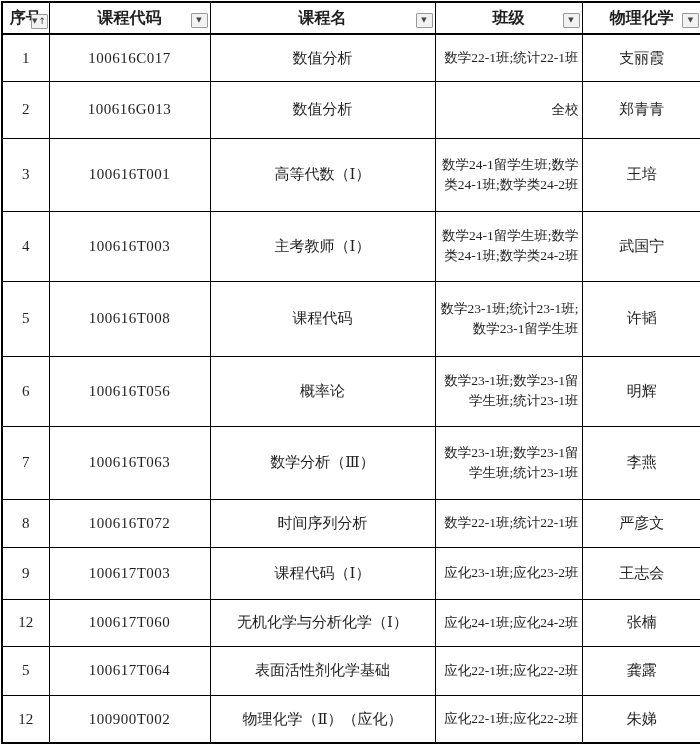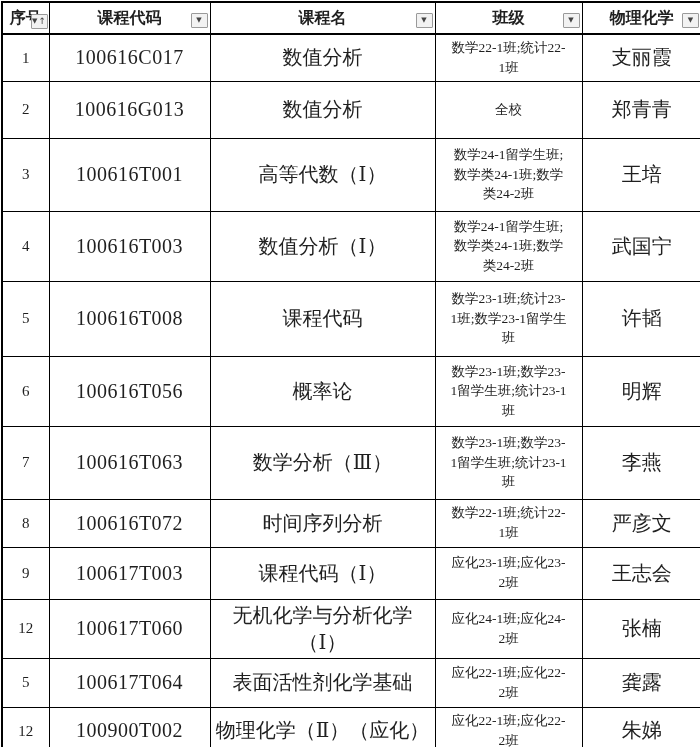--- a/index.html
+++ b/index.html
@@ -15,24 +15,24 @@
   col.c-no{width:47px;} col.c-code{width:161px;} col.c-name{width:225px;}
   col.c-class{width:147px;} col.c-teacher{width:120px;}
   
   tbody tr:nth-child(1){height:47px;} tbody tr:nth-child(2){height:57px;}
   tbody tr:nth-child(3){height:73px;} tbody tr:nth-child(4){height:70px;}
   tbody tr:nth-child(5){height:75px;} tbody tr:nth-child(6){height:70px;}
   tbody tr:nth-child(7){height:73px;} tbody tr:nth-child(8){height:48px;}
   tbody tr:nth-child(9){height:52px;} tbody tr:nth-child(10){height:47px;}
   tbody tr:nth-child(11){height:49px;} tbody tr:nth-child(12){height:48px;}
   
-  tbody td{font-size:20px;line-height:1.35;}
+  tbody td{font-size:15px;line-height:1.35;}
   tbody td:nth-child(1){font-size:15px;}
   tbody td:nth-child(2){letter-spacing:0.5px;}
-  tbody td:nth-child(4){font-size:13.5px;line-height:1.45;padding:2px 14px;}
+  tbody td:nth-child(4){font-size:13.5px;line-height:1.45;padding:2px 3px;text-align:right;}
   
   .fbtn{position:absolute;right:2px;bottom:5px;width:17px;height:15px;
         background:#f2f2f2;border:1px solid #9a9a9a;border-radius:1px;
         display:flex;align-items:center;justify-content:center;gap:1px;
         padding:0;cursor:pointer;font-family:"DejaVu Sans",sans-serif;}
   .fbtn .tri{font-size:7px;color:#444;line-height:1;}
   .fbtn .arr{font-size:9px;color:#444;line-height:1;}
   th .hlabel{display:inline-block;}
   th[data-name="column-header-no"] .fbtn{right:1px;bottom:4px;}
 </style>
@@ -101,21 +101,21 @@
         <tr data-name="table-row">
           <td data-name="row-number-cell">3</td>
           <td data-name="course-code-cell">100616T001</td>
           <td data-name="course-name-cell">高等代数（Ⅰ）</td>
           <td data-name="class-list-cell">数学24-1留学生班;数学类24-1班;数学类24-2班</td>
           <td data-name="teacher-name-cell">王培</td>
         </tr>
         <tr data-name="table-row">
           <td data-name="row-number-cell">4</td>
           <td data-name="course-code-cell">100616T003</td>
-          <td data-name="course-name-cell">数值分析（Ⅰ）</td>
+          <td data-name="course-name-cell">主考教师（Ⅰ）</td>
           <td data-name="class-list-cell">数学24-1留学生班;数学类24-1班;数学类24-2班</td>
           <td data-name="teacher-name-cell">武国宁</td>
         </tr>
         <tr data-name="table-row">
           <td data-name="row-number-cell">5</td>
           <td data-name="course-code-cell">100616T008</td>
           <td data-name="course-name-cell">课程代码</td>
           <td data-name="class-list-cell">数学23-1班;统计23-1班;数学23-1留学生班</td>
           <td data-name="teacher-name-cell">许韬</td>
         </tr>

